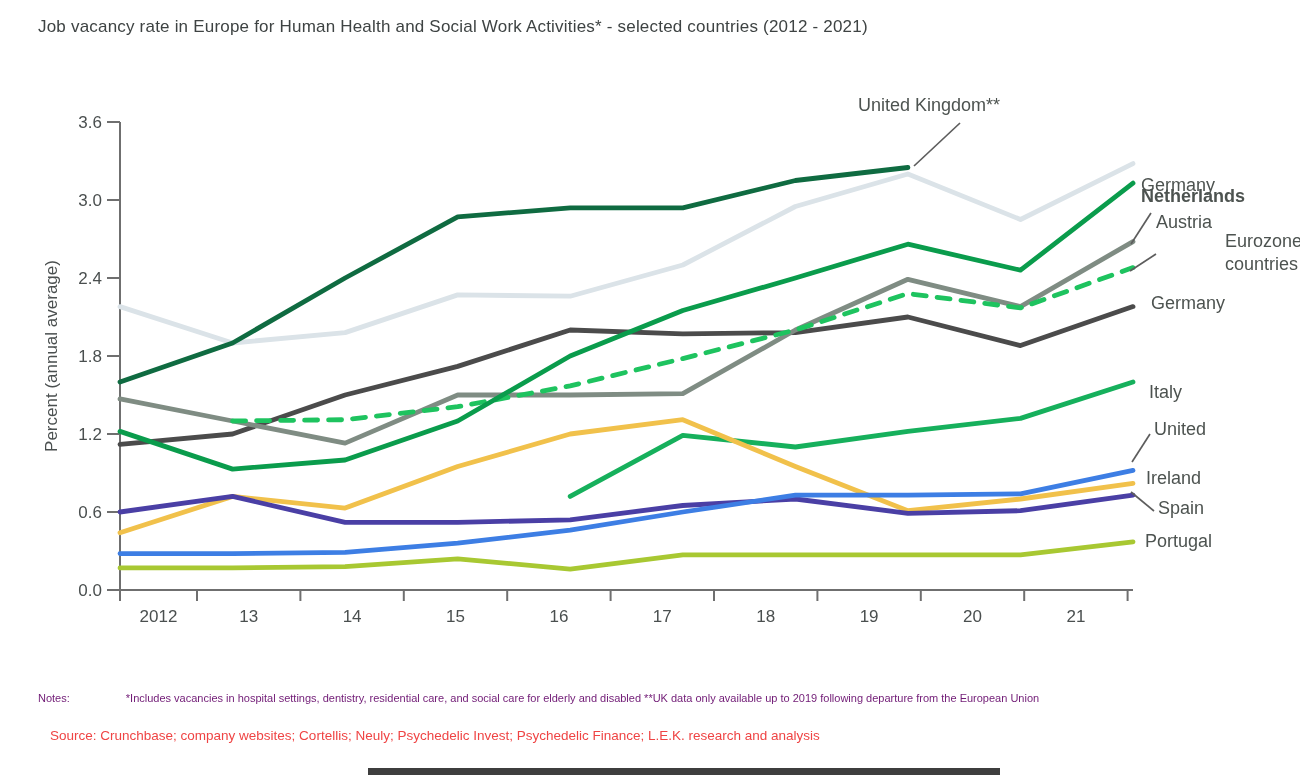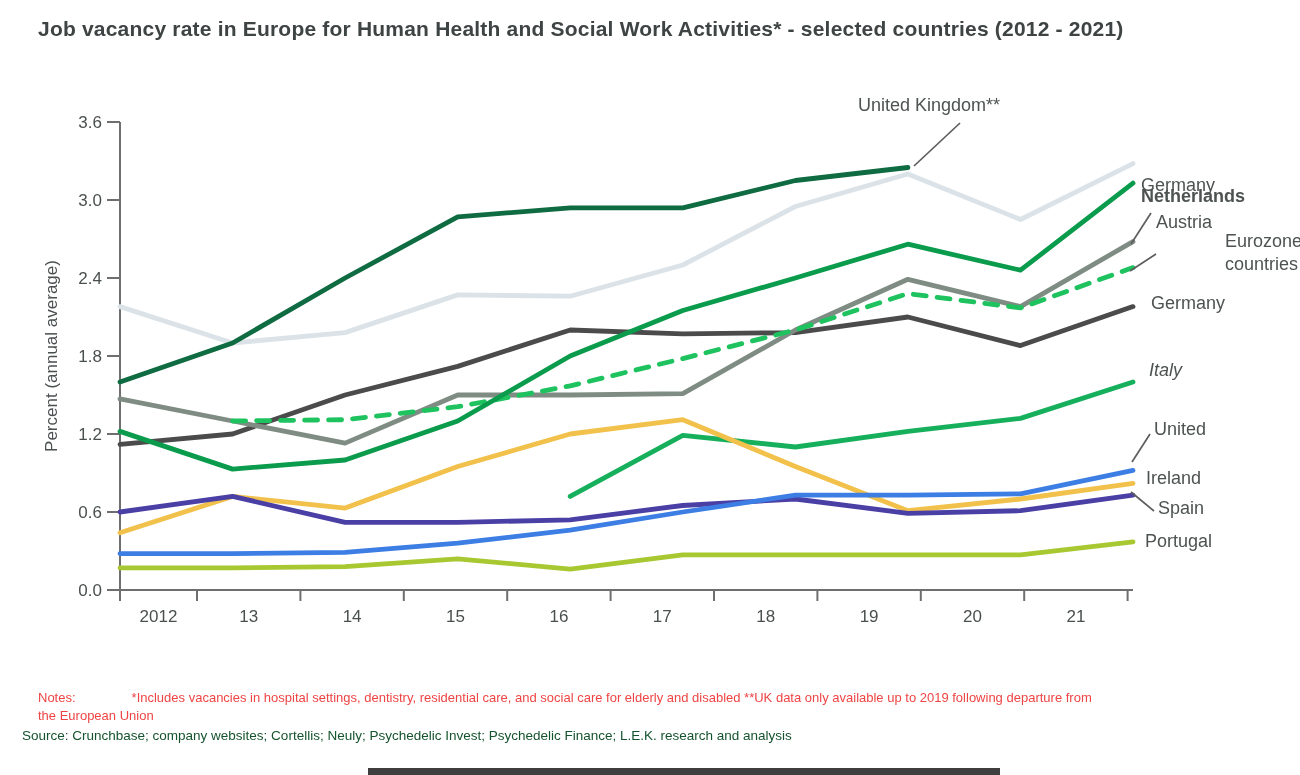--- a/index.html
+++ b/index.html
@@ -1,37 +1,37 @@
 <!DOCTYPE html>
 <html><head>
 <meta charset="utf-8">
 <style>
   html,body{margin:0;padding:0;}
   body{
     width:1300px;height:775px;position:relative;background:#ffffff;overflow:hidden;
     font-family:"Liberation Sans", sans-serif;
   }
   #page-title{
-    position:absolute;left:38px;top:17px;font-size:21px;font-weight:bold;
+    position:absolute;left:38px;top:17px;font-size:17px;font-weight:normal;
     color:#3e4343;letter-spacing:0.2px;
   }
   svg{position:absolute;left:0;top:0;}
   svg text{font-family:"Liberation Sans", sans-serif;}
   .tick{font-size:17px;fill:#4a4f4f;}
   .series-label{
     position:absolute;font-size:18px;color:#4d5350;line-height:23px;white-space:nowrap;
   }
   #labels-layer{position:absolute;left:0;top:0;width:1300px;height:704px;pointer-events:none;}
   #notes{
     position:absolute;left:38px;top:689px;width:1060px;
-    font-size:13px;color:#ef4444;line-height:18px;
+    font-size:11px;color:#701a75;line-height:18px;
   }
   #notes .nlabel{padding-right:56px;}
   #source{
-    position:absolute;left:22px;top:728px;font-size:13.5px;color:#14532d;
+    position:absolute;left:50px;top:728px;font-size:13.5px;color:#ef4444;
   }
   #bottom-bar{
     position:absolute;left:368px;top:768px;width:632px;height:7px;background:#3e3e3e;
   }
 </style>
 </head>
 <body>
 
 <div id="page-title">Job vacancy rate in Europe for Human Health and Social Work Activities* - selected countries (2012 - 2021)</div>
 
@@ -94,21 +94,21 @@
 <div id="labels-layer">
     <div class="series-label" style="left: 858px; top: 94px;">United Kingdom**</div>
     <div class="series-label" style="left: 1141px; top: 150px; margin-top: 24px;">Germany</div>
     <div class="series-label" style="left: 1141px; top: 185px; font-weight: bold;">Netherlands</div>
     <div class="series-label" style="left: 1156px; top: 211px;">Austria</div>
     <div class="series-label" style="left: 1225px; top: 230px;">
       <div>Eurozone</div>
       <div>countries</div>
     </div>
     <div class="series-label" style="left: 1151px; top: 292px;">Germany</div>
-    <div class="series-label" style="left: 1149px; top: 359px; font-style: italic;">Italy</div>
+    <div class="series-label" style="left: 1149px; top: 381px;">Italy</div>
     <div class="series-label" style="left: 1154px; top: 418px;">United</div>
     <div class="series-label" style="left: 1146px; top: 467px;">Ireland</div>
     <div class="series-label" style="left: 1158px; top: 497px;">Spain</div>
     <div class="series-label" style="left: 1145px; top: 530px;">Portugal</div>
   </div>
 
 <div id="notes">
   <span class="nlabel">Notes:</span><span>*Includes vacancies in hospital settings, dentistry, residential care, and social care for elderly and disabled **UK data only available up to 2019 following departure from the European Union</span>
 </div>
 <div id="source">Source: Crunchbase; company websites; Cortellis; Neuly; Psychedelic Invest; Psychedelic Finance; L.E.K. research and analysis</div>

